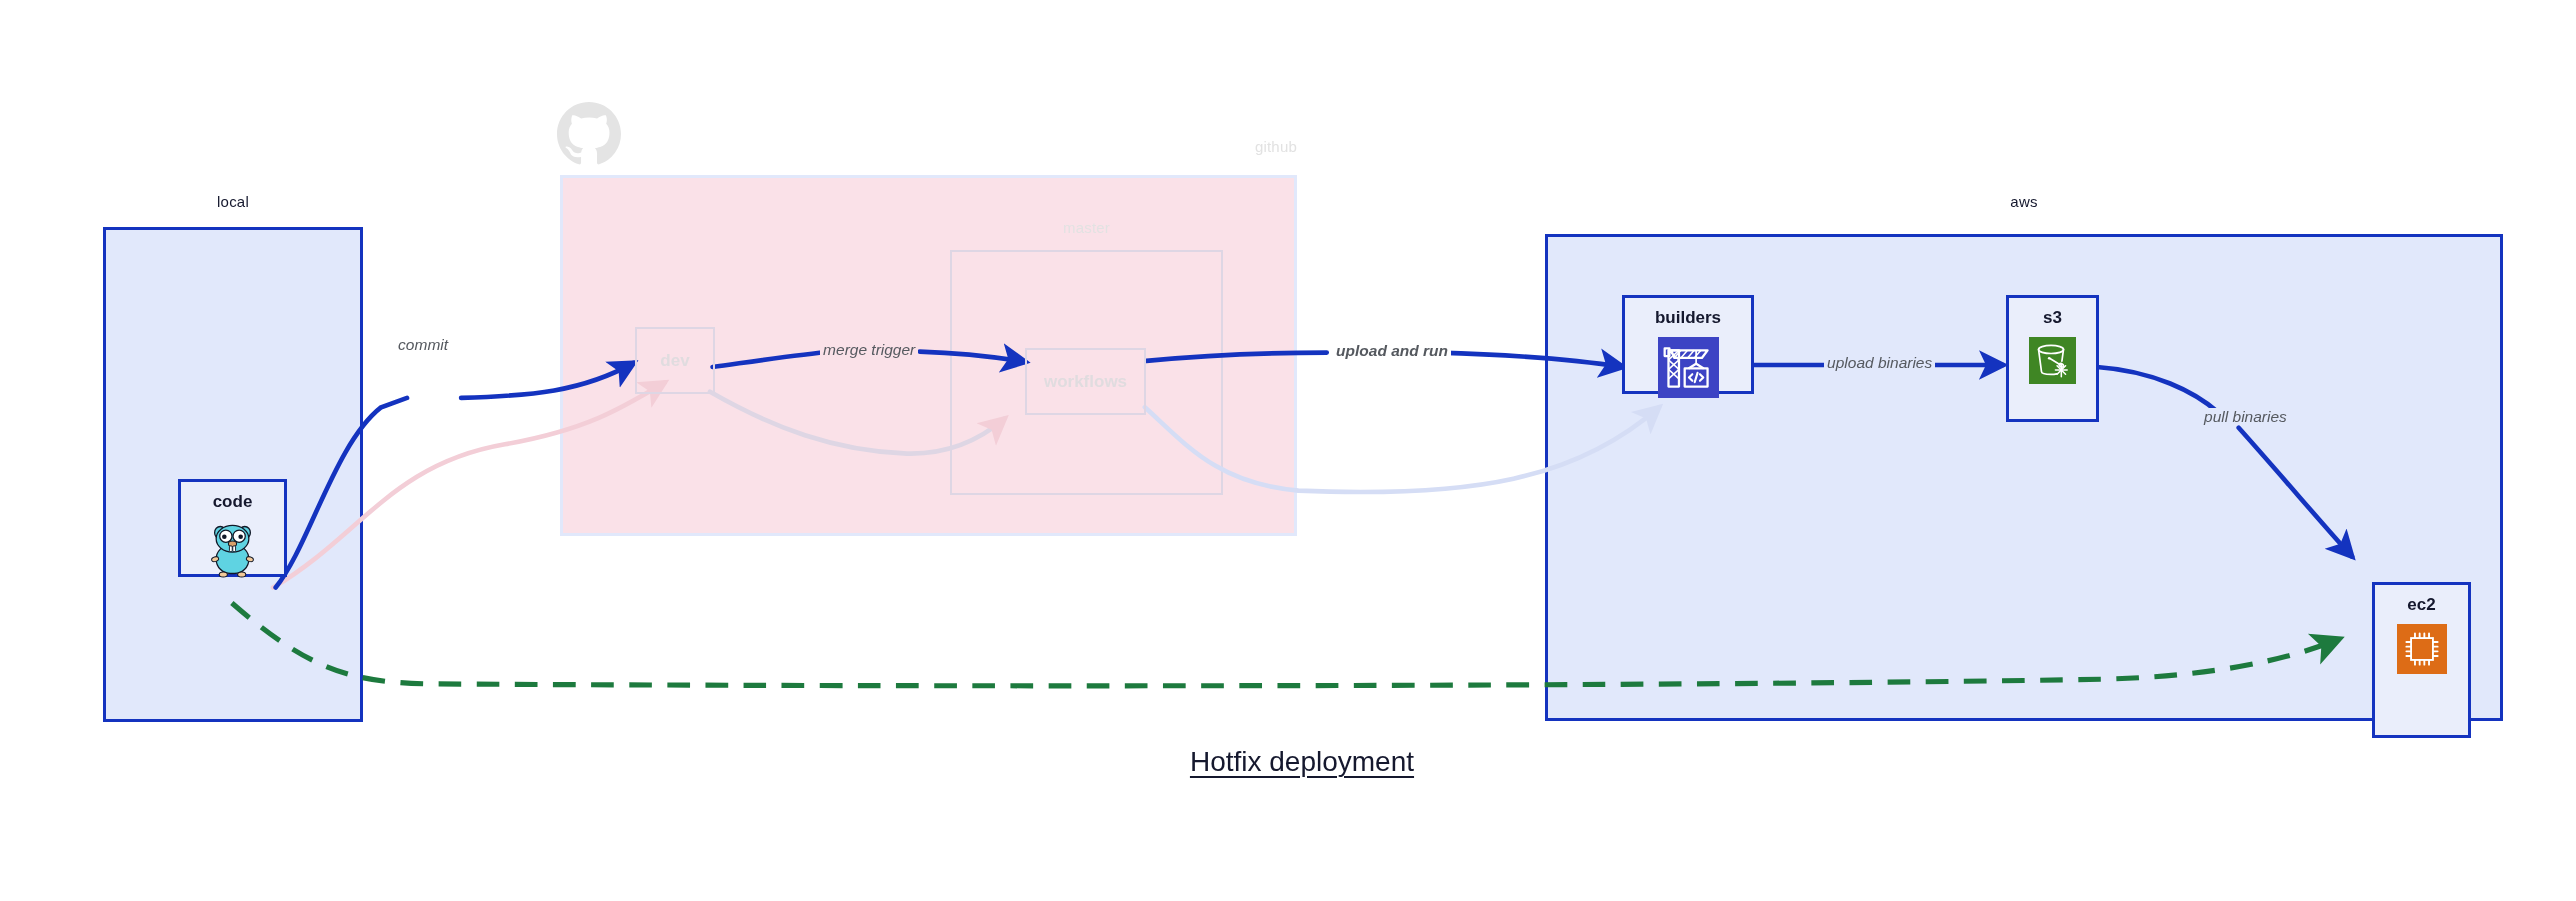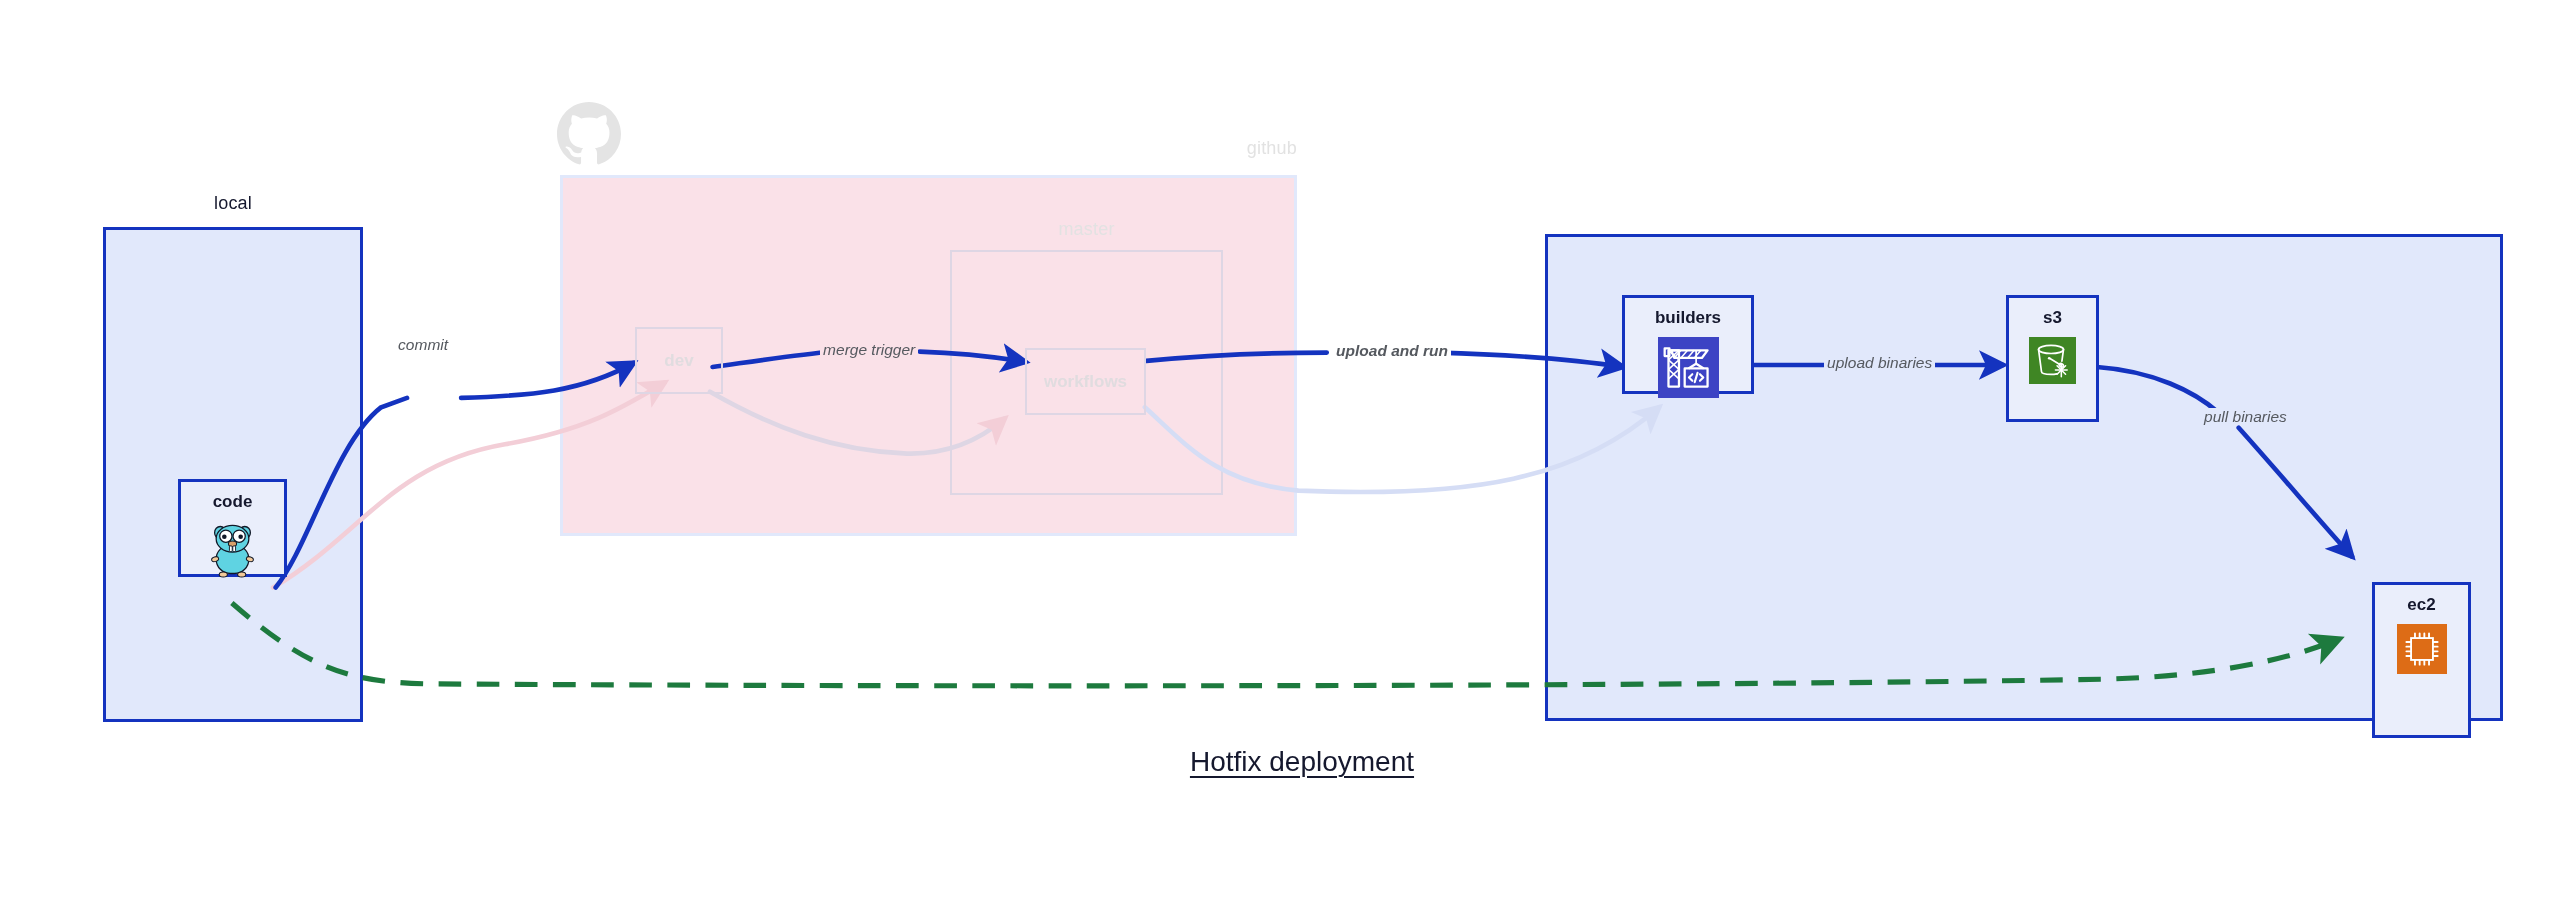--- a/index.html
+++ b/index.html
@@ -42,21 +42,21 @@
     border: 3.1px solid #e1e8fb;
   }
   .group-master {
     background: transparent;
     border: 2.6px solid #ded6e4;
   }
 
   
   .group-label {
     position: absolute;
-    font-size: 18px;
+    font-size: 15px;
     color: #15182e;
     white-space: nowrap;
     text-align: center;
     font-weight: 400;
     letter-spacing: 0.2px;
   }
   .group-label.faded {
     color: #e2e2e2;
   }
 
@@ -149,20 +149,21 @@
         0-.87.31-1.59.82-2.15-.08-.2-.36-1.02.08-2.12 0 0 .67-.21 2.2.82.64-.18 1.32-.27 2-.27.68 0
         1.36.09 2 .27 1.53-1.04 2.2-.82 2.2-.82.44 1.1.16 1.92.08 2.12.51.56.82 1.27.82 2.15 0 3.07-1.87
         3.75-3.65 3.95.29.25.54.73.54 1.48 0 1.07-.01 1.93-.01 2.2 0 .21.15.46.55.38A8.01 8.01 0 0 0 16 8c0-4.42-3.58-8-8-8z"></path>
     </svg>
   </div>
 
   <div class="group group-master" style="left:950px; top:250px; width:273px; height:245px;"></div>
   <div class="group-label faded" style="left:950px; top:219px; width:273px;">master</div>
 
   <div class="group group-aws" style="left:1545px; top:234px; width:958px; height:487px;"></div>
+  <div class="group-label" style="left:1545px; top:193px; width:958px;">aws</div>
 
   <svg id="edges" viewBox="0 0 5054 1750">
     <defs>
       <marker id="arrow-blue" viewBox="0 0 12 12" refX="9" refY="6" markerWidth="7" markerHeight="7" orient="auto-start-reverse">
         <path d="M 0 0.5 L 11 6 L 0 11.5 L 2.6 6 Z" fill="#1433bf"></path>
       </marker>
       <marker id="arrow-green" viewBox="0 0 12 12" refX="9" refY="6" markerWidth="7" markerHeight="7" orient="auto-start-reverse">
         <path d="M 0 0.5 L 11 6 L 0 11.5 L 2.6 6 Z" fill="#1d7a3e"></path>
       </marker>
       <marker id="arrow-ghost-pink" viewBox="0 0 12 12" refX="9" refY="6" markerWidth="7" markerHeight="7" orient="auto-start-reverse">
@@ -232,21 +233,21 @@
 
         <ellipse cx="12" cy="74" rx="7" ry="4.5" fill="#f2c999" stroke="#111827" stroke-width="2" transform="rotate(-18 12 74)"></ellipse>
         <ellipse cx="80" cy="74" rx="7" ry="4.5" fill="#f2c999" stroke="#111827" stroke-width="2" transform="rotate(18 80 74)"></ellipse>
 
         <ellipse cx="28" cy="104" rx="8" ry="5" fill="#f2c999" stroke="#111827" stroke-width="2"></ellipse>
         <ellipse cx="64" cy="104" rx="8" ry="5" fill="#f2c999" stroke="#111827" stroke-width="2"></ellipse>
       </svg>
     </span>
   </div>
 
-  <div class="node-ghost" style="left:635px; top:327px; width:88px; height:67px;text-align:right;">
+  <div class="node-ghost" style="left:635px; top:327px; width:80px; height:67px;text-align:right;">
     <span class="node-title">dev</span>
   </div>
 
   <div class="node-ghost" style="left:1025px; top:348px; width:121px; height:67px;">
     <span class="node-title">workflows</span>
   </div>
 
   <div class="node" style="left:1622px; top:295px; width:132px; height:99px;">
     <span class="node-title">builders</span>
     <span class="node-icon">

